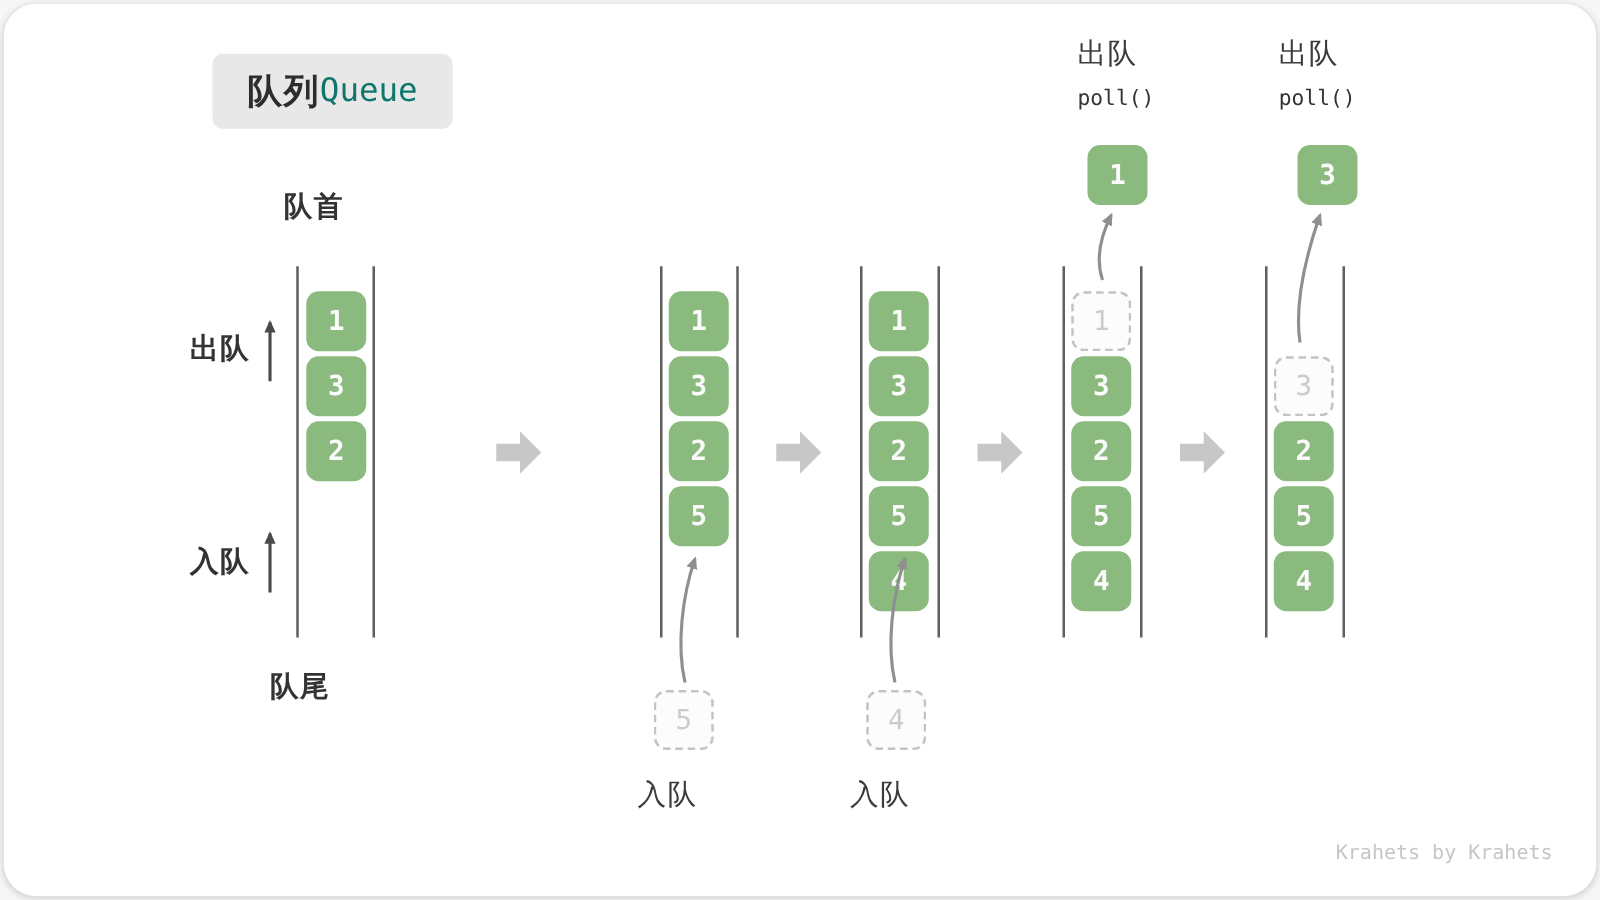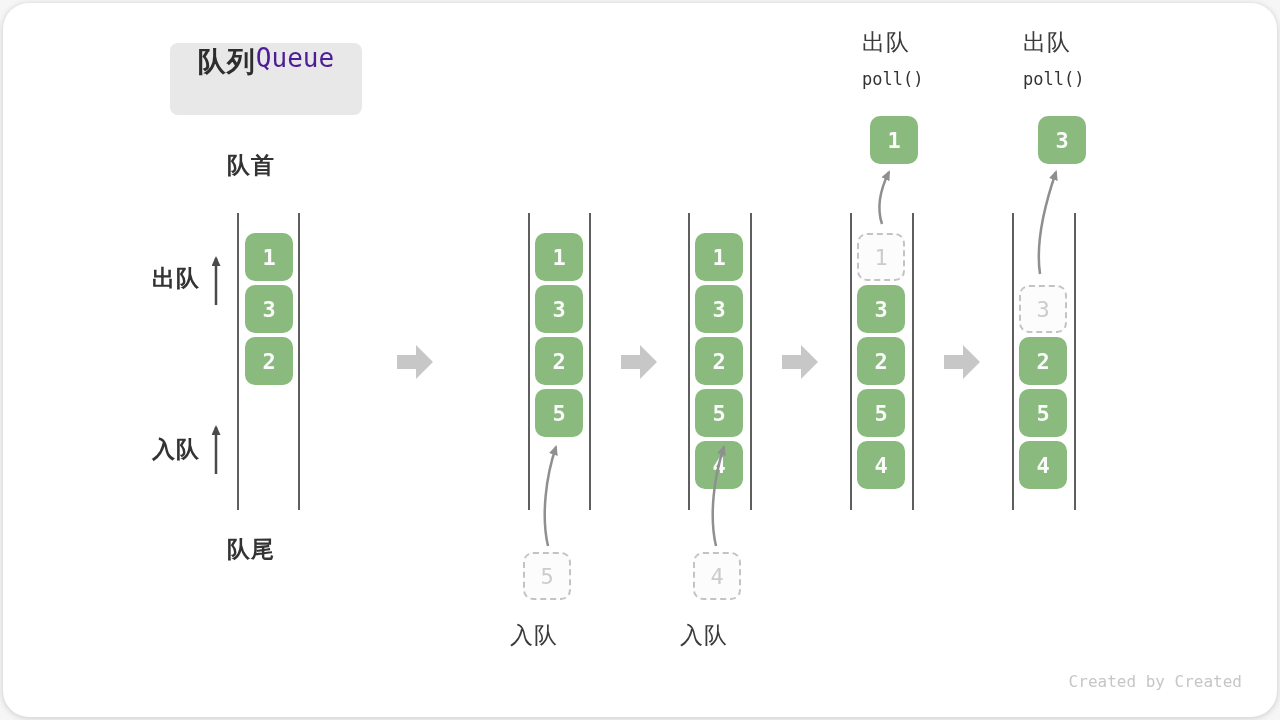--- a/index.html
+++ b/index.html
@@ -3,24 +3,24 @@
 <meta charset="utf-8">
 <style>
   html,body{margin:0;padding:0;}
   body{background:#f6f6f6;font-family:"Liberation Sans",sans-serif;}
   .canvas{position:relative;width:1280px;height:720px;overflow:hidden;}
   .card{position:absolute;left:3px;top:3px;right:3px;bottom:3px;background:#ffffff;
         border-radius:26px;box-shadow:0 1px 6px rgba(0,0,0,0.18);}
   .abs{position:absolute;}
   .overlay{position:absolute;left:0;top:0;pointer-events:none;}
 
-  .title-box{left:170px;top:43px;width:192px;height:72px;background:#e8e8e8;border-radius:8px;
-             display:flex;align-items:flex-start;justify-content:center;}
+  .title-box{left:170px;top:43px;width:192px;height:60px;background:#e8e8e8;border-radius:8px;
+             display:flex;align-items:center;justify-content:center;}
   .title-zh{font-weight:700;font-size:28px;color:#2d2d2d;letter-spacing:1px;}
-  .title-en{font-family:"DejaVu Sans Mono",monospace;font-size:26px;color:#4c1d95;}
+  .title-en{font-family:"DejaVu Sans Mono",monospace;font-size:26px;color:#0f766e;}
 
   .cn-bold{font-weight:700;font-size:23px;color:#333333;letter-spacing:1px;}
   .label-center{width:82px;text-align:left;}
 
   .rail{width:2px;top:213px;height:297px;background:#5f5f5f;}
 
   .cell{width:48px;height:48px;border-radius:10px;background:#8ABA7E;color:#fbfbfb;
         display:flex;align-items:center;justify-content:center;
         font-family:"DejaVu Sans Mono",monospace;font-size:22px;font-weight:700;
         box-sizing:border-box;}
@@ -38,21 +38,21 @@
 
 <div class="canvas">
   <div class="card"></div>
 
   <div class="abs title-box">
     <span class="title-zh">队列</span>
     <span class="title-en">Queue</span>
   </div>
 
   <div class="abs cn-bold label-center" style="left:227px;top:150px;">队首</div>
-  <div class="abs cn-bold label-center" style="left:227px;top:534px;">队尾</div>
+  <div class="abs cn-bold label-center" style="left:216px;top:534px;">队尾</div>
 
   <div class="abs cn-bold" style="left:152px;top:263px;">出队</div>
   <div class="abs cn-bold" style="left:152px;top:434px;">入队</div>
 
   <div class="abs rail" style="left:237px;"></div>
   <div class="abs rail" style="left:298px;"></div>
   <div class="abs rail" style="left:528px;"></div>
   <div class="abs rail" style="left:589px;"></div>
   <div class="abs rail" style="left:688px;"></div>
   <div class="abs rail" style="left:750px;"></div>
@@ -125,14 +125,14 @@
     <path d="M782,355 L801,355 L801,345 L818,362 L801,379 L801,369 L782,369 Z" fill="#c7c7c7"></path>
     <path d="M944,355 L963,355 L963,345 L980,362 L963,379 L963,369 L944,369 Z" fill="#c7c7c7"></path>
 
     <path d="M548,546 C541,516 546,476 556,447" fill="none" stroke="#8f8f8f" stroke-width="2.5" marker-end="url(#ah-gray)"></path>
     <path d="M716,546 C709,516 714,476 724,447" fill="none" stroke="#8f8f8f" stroke-width="2.5" marker-end="url(#ah-gray)"></path>
 
     <path d="M882,224 C876,206 881,188 889,172" fill="none" stroke="#8f8f8f" stroke-width="2.5" marker-end="url(#ah-gray)"></path>
     <path d="M1040,274 C1035,240 1047,198 1056,172" fill="none" stroke="#8f8f8f" stroke-width="2.5" marker-end="url(#ah-gray)"></path>
   </svg>
 
-  <div class="abs watermark" style="right:38px;top:672px;">Created by Created</div>
+  <div class="abs watermark" style="right:38px;top:672px;">Krahets by Krahets</div>
 </div>
 
 </body></html>

